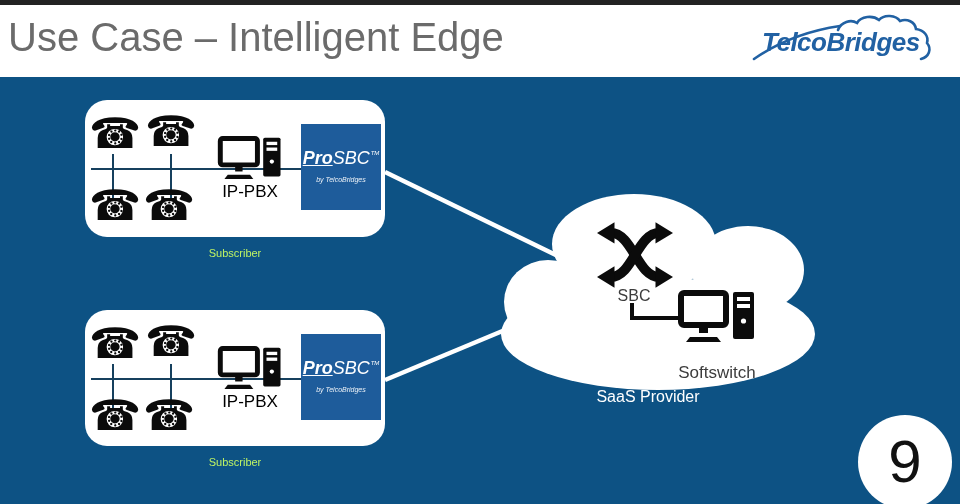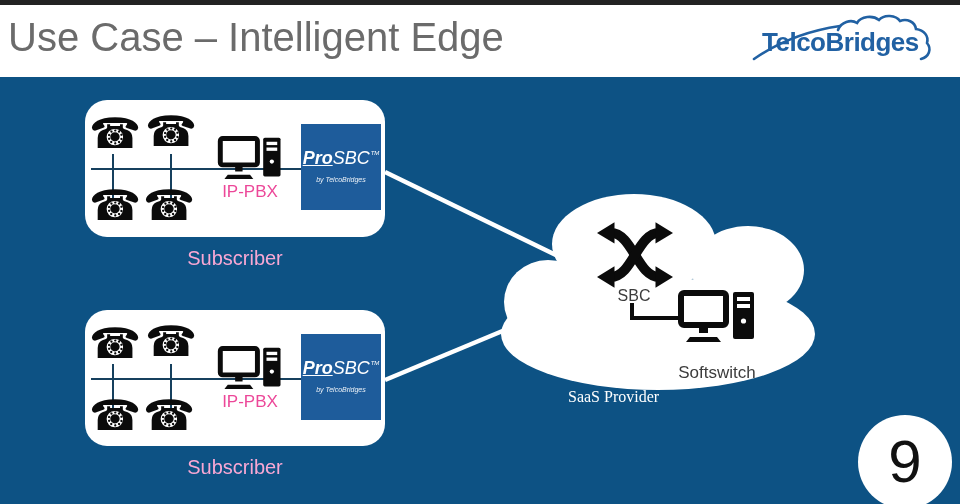--- a/index.html
+++ b/index.html
@@ -12,21 +12,21 @@
 
   
   .header { position:absolute; left:0; top:0; width:960px; height:72px; background:#ffffff; }
   .slide-title {
     position:absolute; left:8px; top:10px;
     font-size:40px; font-weight:400; color:#6B6B6B; white-space:nowrap;
   }
   .logo { position:absolute; right:18px; top:6px; width:190px; height:62px; }
   .logo svg { position:absolute; left:0; top:0; }
   .logo-text {
-    position:absolute; left:10px; top:16px; color:#2161A3;
+    position:absolute; left:10px; top:16px; font-style:italic; color:#2161A3;
     font-size:26px; white-space:nowrap; letter-spacing:-0.5px;
   }
   .logo-text .bold { font-weight:700; }
   .logo-text .light { font-weight:700; }
 
   
   .content { position:absolute; left:0; top:72px; width:960px; height:432px; background:#0D5284; }
   .diagram-svg { position:absolute; left:0; top:0; z-index:1; pointer-events:none; }
 
   
@@ -46,53 +46,53 @@
     font-size:42px; line-height:40px; color:#0b0b0b;
   }
   .phone.p1 { left:4px;  top:14px; }
   .phone.p2 { left:60px; top:12px; }
   .phone.p3 { left:4px;  top:86px; }
   .phone.p4 { left:58px; top:86px; }
 
   .pbx-computer { position:absolute; left:132px; top:36px; width:66px; }
   .pbx-label {
     position:absolute; left:122px; top:82px; width:86px; text-align:center;
-    font-size:17px; color:#ec4899;
+    font-size:17px; color:#000000;
   }
 
   .prosbc {
     position:absolute; left:216px; top:24px; width:80px; height:86px;
     background:#1E5C9B; color:#ffffff;
   }
   .prosbc-brand { margin-top:24px; text-align:center; font-style:italic; font-size:18px; white-space:nowrap; }
   .prosbc-brand .pro { font-weight:700;text-decoration:underline; }
   .prosbc-brand .tm  { font-size:6px; vertical-align:9px; margin-left:1px; }
   .prosbc-by { margin-top:7px; text-align:center; font-size:7px; font-style:italic; opacity:.92; }
 
   .subscriber-label {
     position:absolute; left:85px; width:300px; text-align:center;
-    color:#f9a8d4; font-size:20px; z-index:2;
+    color:#bef264; font-size:11px; z-index:2;
   }
   .subscriber-label.first  { top:170px; }
   .subscriber-label.second { top:379px; }
 
   
   .sbc-icon { position:absolute; left:597px; top:143px; width:76px; z-index:2; }
   .sbc-label {
     position:absolute; left:598px; top:210px; width:72px; text-align:center;
     font-size:16px; color:#3C3C3C; z-index:2;
   }
   .softswitch-computer { position:absolute; left:677px; top:213px; width:80px; z-index:2; }
   .softswitch-label {
     position:absolute; left:658px; top:286px; width:118px; text-align:center;
     font-size:17px; color:#3C3C3C; z-index:2;
   }
   .saas-label {
-    position:absolute; left:568px; top:311px; width:160px; text-align:left;
-    font-size:16px; color:#ffffff; z-index:2;font-family:Liberation Serif, serif;
+    position:absolute; left:568px; top:311px; width:160px; text-align:center;
+    font-size:16px; color:#ffffff; z-index:2;
   }
 
   
   .page-circle {
     position:absolute; left:858px; top:338px; width:94px; height:94px;
     background:#ffffff; border-radius:50%; z-index:3;
     text-align:center; line-height:94px; font-size:60px; color:#111111;
   }
 </style>
 </head>

